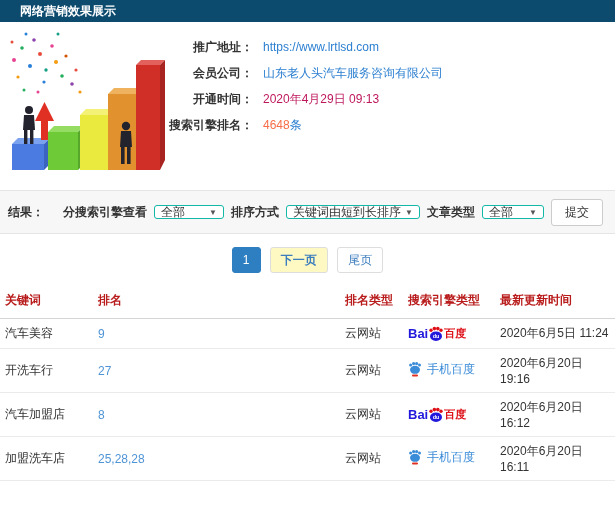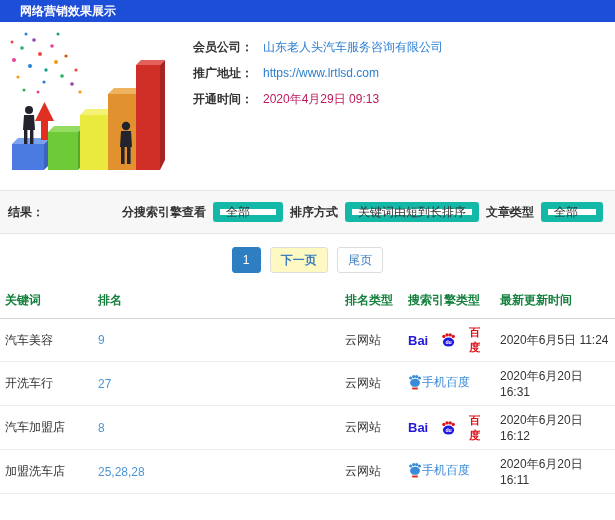--- a/index.html
+++ b/index.html
@@ -1,69 +1,69 @@
 <!DOCTYPE html>
 <html><head>
 <meta charset="utf-8">
 <style>
   * { margin:0; padding:0; box-sizing:border-box; }
   html,body { width:615px; height:520px; background:#fff; overflow:hidden;
               font-family:"Liberation Sans","DejaVu Sans",sans-serif; font-size:12px; color:#333; }
 
   
-  .topbar { height:22px; background:#1d4ed8; color:#fff; font-weight:bold;
+  .topbar { height:22px; background:#0c4a6e; color:#fff; font-weight:bold;
             line-height:22px; padding-left:20px; font-size:12px; }
 
   
   .main { display:flex; height:168px; }
   .illustration { width:165px; height:160px; flex:0 0 165px; }
   .info { flex:1; padding-top:16px; }
   .info-row { display:flex; line-height:18px; margin-bottom:8px; }
   .info-label { width:88px; text-align:right; font-weight:bold; color:#333; flex:0 0 88px; }
   .info-value { margin-left:10px; }
   .link-blue { color:#2b7fd0; text-decoration:none; cursor:pointer; }
   .plain { color:#be185d; }
   .hl-orange { color:#f66e49; }
   .hl-suffix { color:#2b7fd0; }
 
   
   .filterbar { height:44px; background:#f7f7f7; border-top:1px solid #e5e5e5; border-bottom:1px solid #e5e5e5;
                display:flex; align-items:center; padding:0 12px 0 8px; }
   .result-label { font-weight:bold; }
   .filter-group { margin-left:auto; display:flex; align-items:center; gap:7px; }
   .f-label { font-weight:bold; white-space:nowrap; }
-  .fake-select { background:#fff; border:7px solid #14b8a6; border-radius:3px; height:20px;
+  .fake-select { background:#fff; border:1px solid #14b8a6; border-radius:3px; height:14px;
                  display:flex; align-items:center; justify-content:space-between;
-                 padding:0 6px; cursor:pointer; white-space:nowrap;gap:37px; }
+                 padding:0 6px; cursor:pointer; white-space:nowrap; }
   .sel-engine { width:70px; } .sel-sort { width:134px; } .sel-article { width:62px; }
   .caret { font-size:8px; color:#555; margin-left:4px; }
   .submit-btn { background:#fff; border:1px solid #ccc; border-radius:3px; height:27px;
                 padding:0 13px; font-size:12px; color:#333; cursor:pointer; }
 
   
   .pager { text-align:center; margin:13px 0 10px 0; }
   .page-item { display:inline-block; height:26px; line-height:24px; padding:0 10px;
                border:1px solid #ddd; border-radius:3px; background:#fff; color:#3b7dbd;
                margin:0 3px; cursor:pointer; }
   .page-item.active { background:#2e7fc1; border-color:#2e7fc1; color:#fff; }
   .page-item.next { background:#fef9c3;font-weight:bold; }
 
   
   table { width:100%; border-collapse:collapse; table-layout:fixed; }
-  th { text-align:left; font-weight:bold; color:#15803d; padding:9px 5px; border-bottom:1px solid #d5d5d5; }
+  th { text-align:left; font-weight:bold; color:#b91c1c; padding:9px 5px; border-bottom:1px solid #d5d5d5; }
   td { padding:6px 5px; border-bottom:1px solid #ebebeb; color:#333; height:26px; vertical-align:middle;margin-top:33px; }
   .col-kw { width:93px; } .col-rank { width:247px; } .col-type { width:63px; }
   .col-engine { width:92px; } .col-date { width:120px; }
   .rank-val { color:#4f94d5; cursor:pointer; }
 
   
-  .engine-pc { display:inline-flex; align-items:center; gap:13px; }
+  .engine-pc { display:inline-flex; align-items:center; gap:0; }
   .bai-text { color:#2319dc; font-weight:bold; font-size:13px; }
   .cn-text  { color:#de0f17; font-weight:bold; font-size:11px; }
-  .engine-mobile { display:inline-flex; align-items:center; }
+  .engine-mobile { display:inline-flex; align-items:center; gap:5px; }
   .mob-text { color:#3a8bd8; font-size:12px; }
 </style>
 </head>
 <body>
 
 <div class="topbar">网络营销效果展示</div>
 
 <div class="main">
   <svg class="illustration" viewBox="0 0 165 160" xmlns="http://www.w3.org/2000/svg">
 
@@ -131,30 +131,34 @@
     <g fill="#23232e">
       <circle cx="126" cy="104" r="4.2"></circle>
       <path d="M121 109 L131 109 L132 125 L120 125 Z"></path>
       <rect x="121" y="125" width="3.6" height="17"></rect>
       <rect x="127" y="125" width="3.6" height="17"></rect>
     </g>
   </svg>
 
   <div class="info">
     <div class="info-row">
+      <span class="info-label">推广地址：</span>
+      <span class="info-value link-blue">https://www.lrtlsd.com</span>
+    </div>
+    <div class="info-row">
       <span class="info-label">会员公司：</span>
       <span class="info-value link-blue">山东老人头汽车服务咨询有限公司</span>
     </div>
     <div class="info-row">
-      <span class="info-label">推广地址：</span>
-      <span class="info-value link-blue">https://www.lrtlsd.com</span>
-    </div>
-    <div class="info-row">
       <span class="info-label">开通时间：</span>
       <span class="info-value plain">2020年4月29日 09:13</span>
+    </div>
+    <div class="info-row">
+      <span class="info-label">搜索引擎排名：</span>
+      <span class="info-value"><span class="hl-orange">4648</span><span class="hl-suffix">条</span></span>
     </div>
   </div>
 </div>
 
 <div class="filterbar">
   <span class="result-label">结果：</span>
   <div class="filter-group">
     <span class="f-label">分搜索引擎查看</span>
     <div class="fake-select sel-engine">
       <span>全部</span>
@@ -163,20 +167,21 @@
     <span class="f-label">排序方式</span>
     <div class="fake-select sel-sort">
       <span>关键词由短到长排序</span>
       <span class="caret">▼</span>
     </div>
     <span class="f-label">文章类型</span>
     <div class="fake-select sel-article">
       <span>全部</span>
       <span class="caret">▼</span>
     </div>
+    <button class="submit-btn">提交</button>
   </div>
 </div>
 
 <div class="pager">
   <span class="page-item active">1</span>
   <span class="page-item next">下一页</span>
   <span class="page-item">尾页</span>
 </div>
 
 <table>
@@ -222,21 +227,21 @@
           <circle cx="2.6" cy="4" r="1.5" fill="#3a8bd8"></circle>
           <circle cx="5.6" cy="2.6" r="1.6" fill="#3a8bd8"></circle>
           <circle cx="8.6" cy="2.6" r="1.6" fill="#3a8bd8"></circle>
           <circle cx="11.5" cy="4" r="1.5" fill="#3a8bd8"></circle>
           <ellipse cx="7" cy="8.8" rx="5" ry="4" fill="#3a8bd8"></ellipse>
           <rect x="4" y="13.6" width="6" height="1.8" rx="0.9" fill="#e03024"></rect>
         </svg>
         <span class="mob-text">手机百度</span>
       </span>
     </td>
-    <td>2020年6月20日 16:31</td>
+    <td>2020年6月20日 19:16</td>
   </tr>
       <tr>
     <td>汽车加盟店</td>
     <td><span class="rank-val">8</span></td>
     <td>云网站</td>
     <td>
       <span class="engine-pc" style="display: inline-flex;">
         <span class="bai-text">Bai</span>
         <svg width="16" height="16" viewBox="0 0 16 16">
           <circle cx="3" cy="4.2" r="1.7" fill="#de0f17"></circle>

